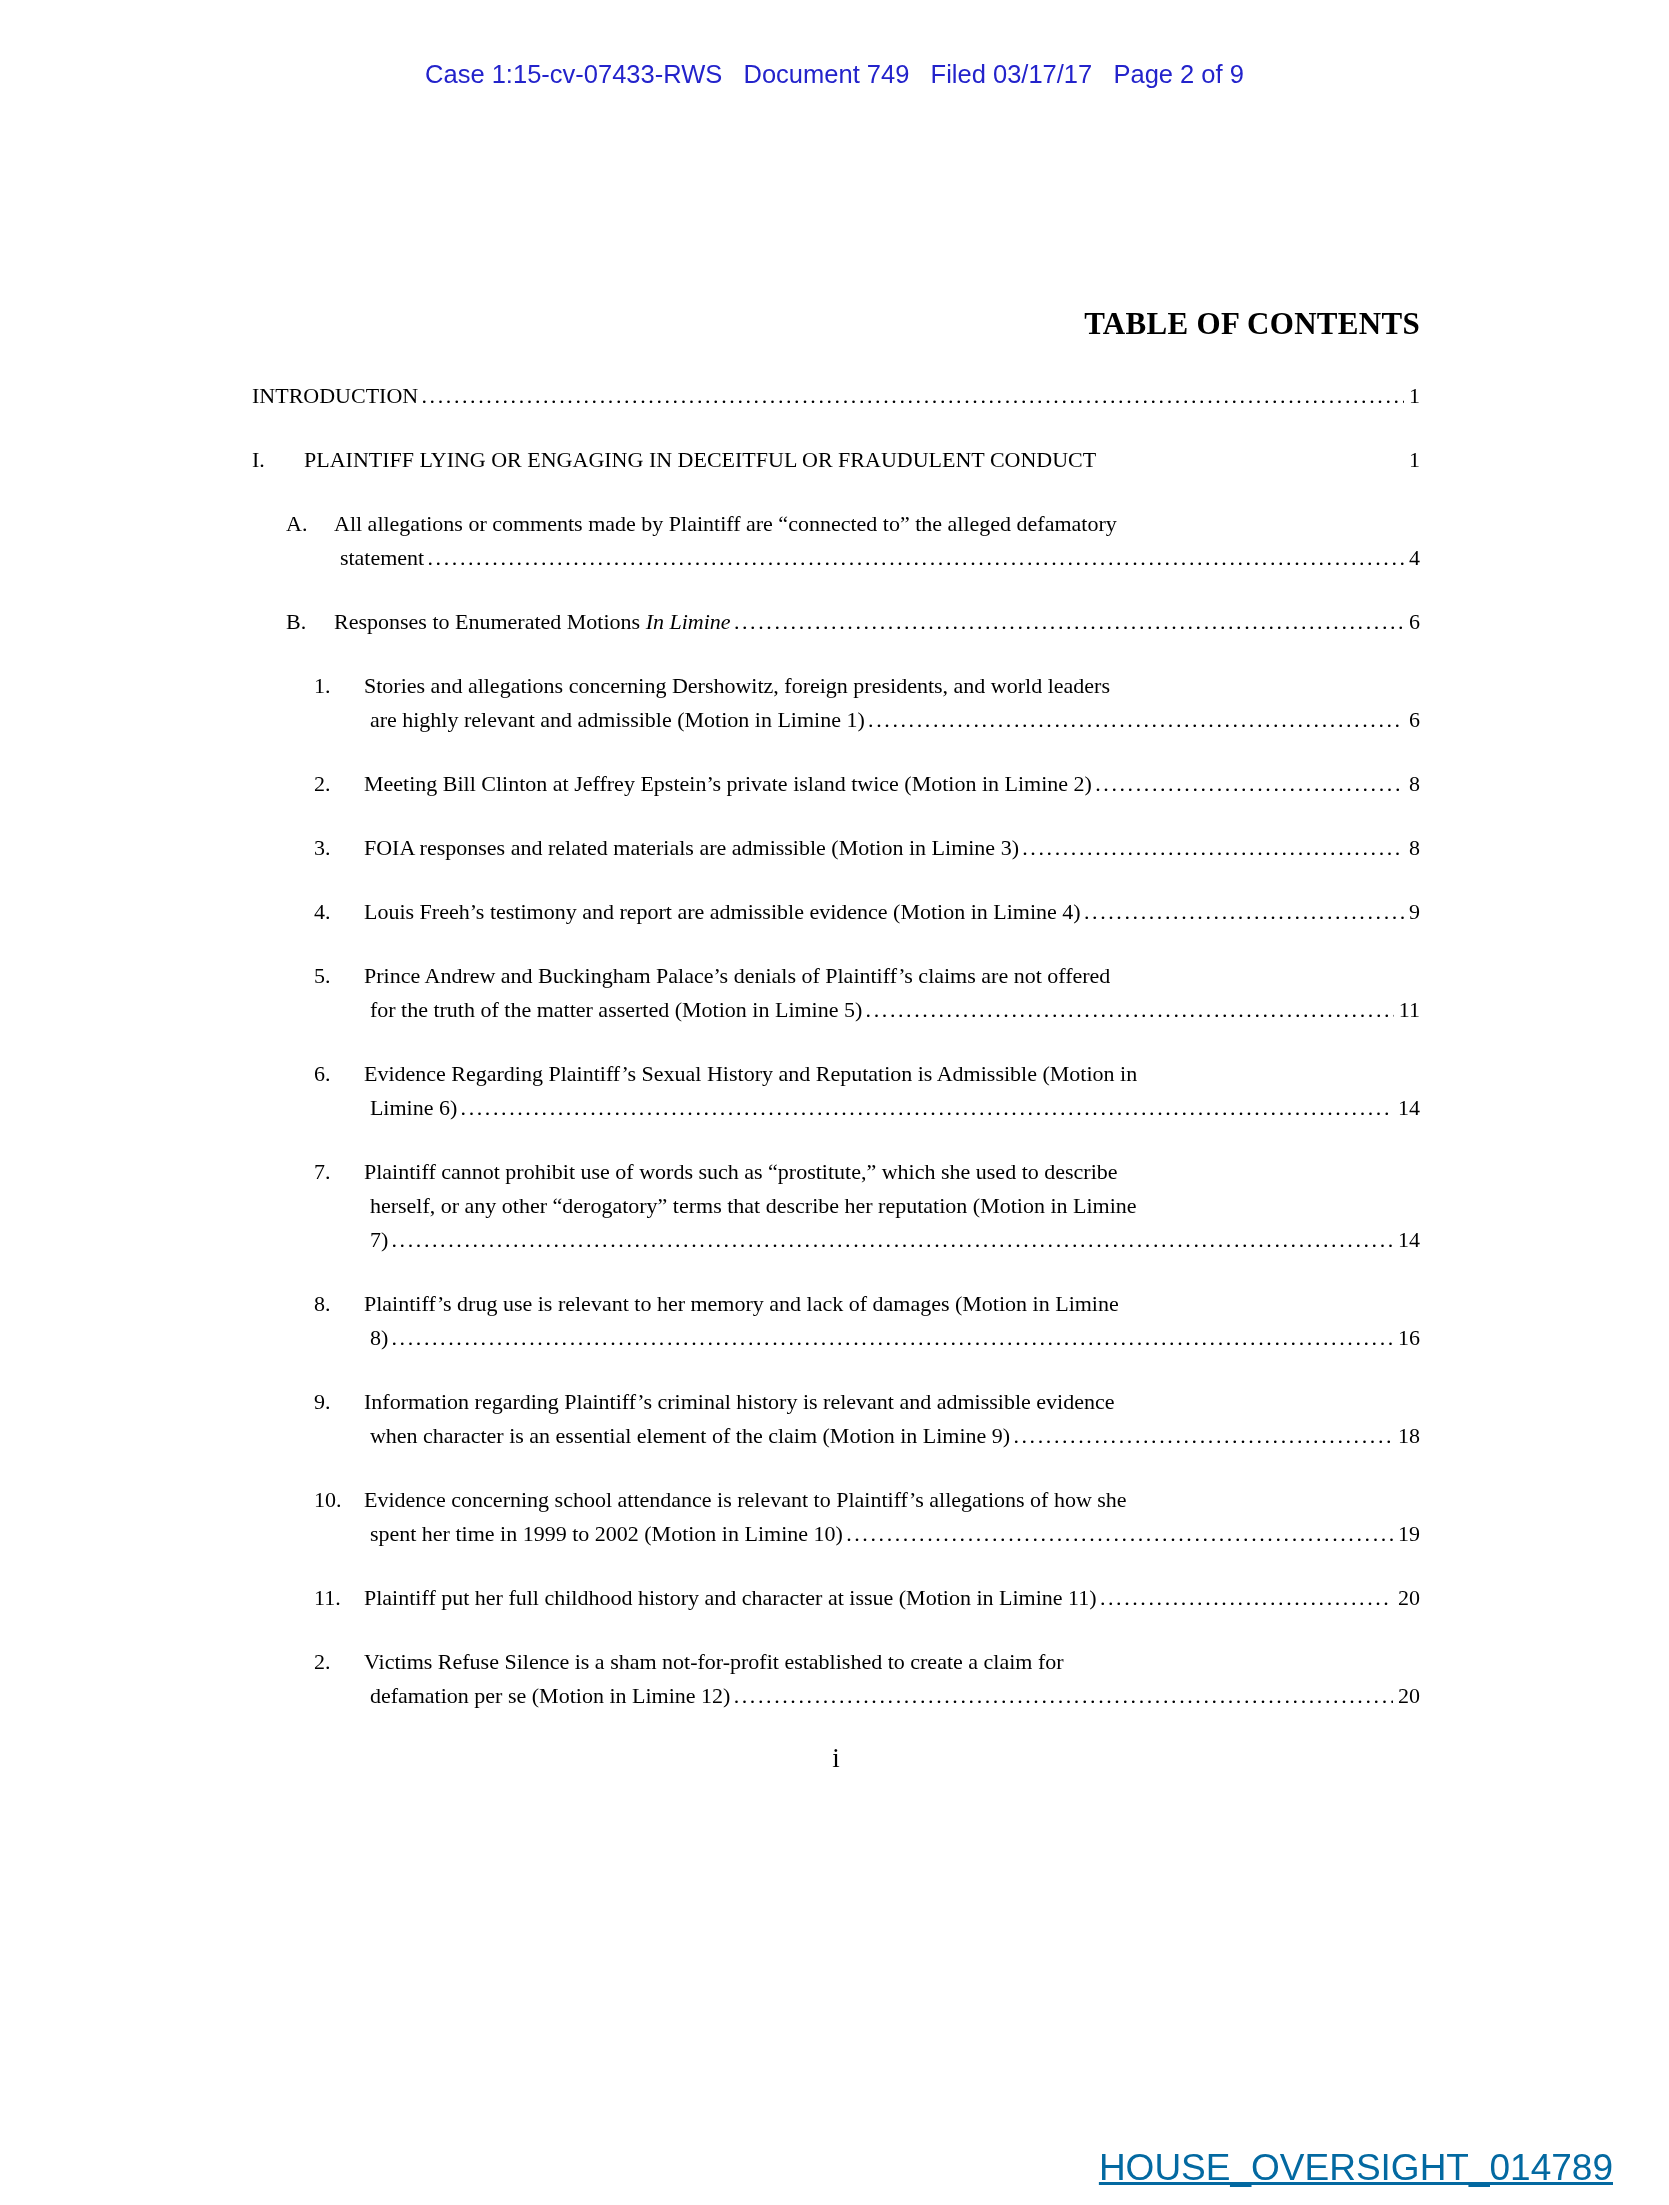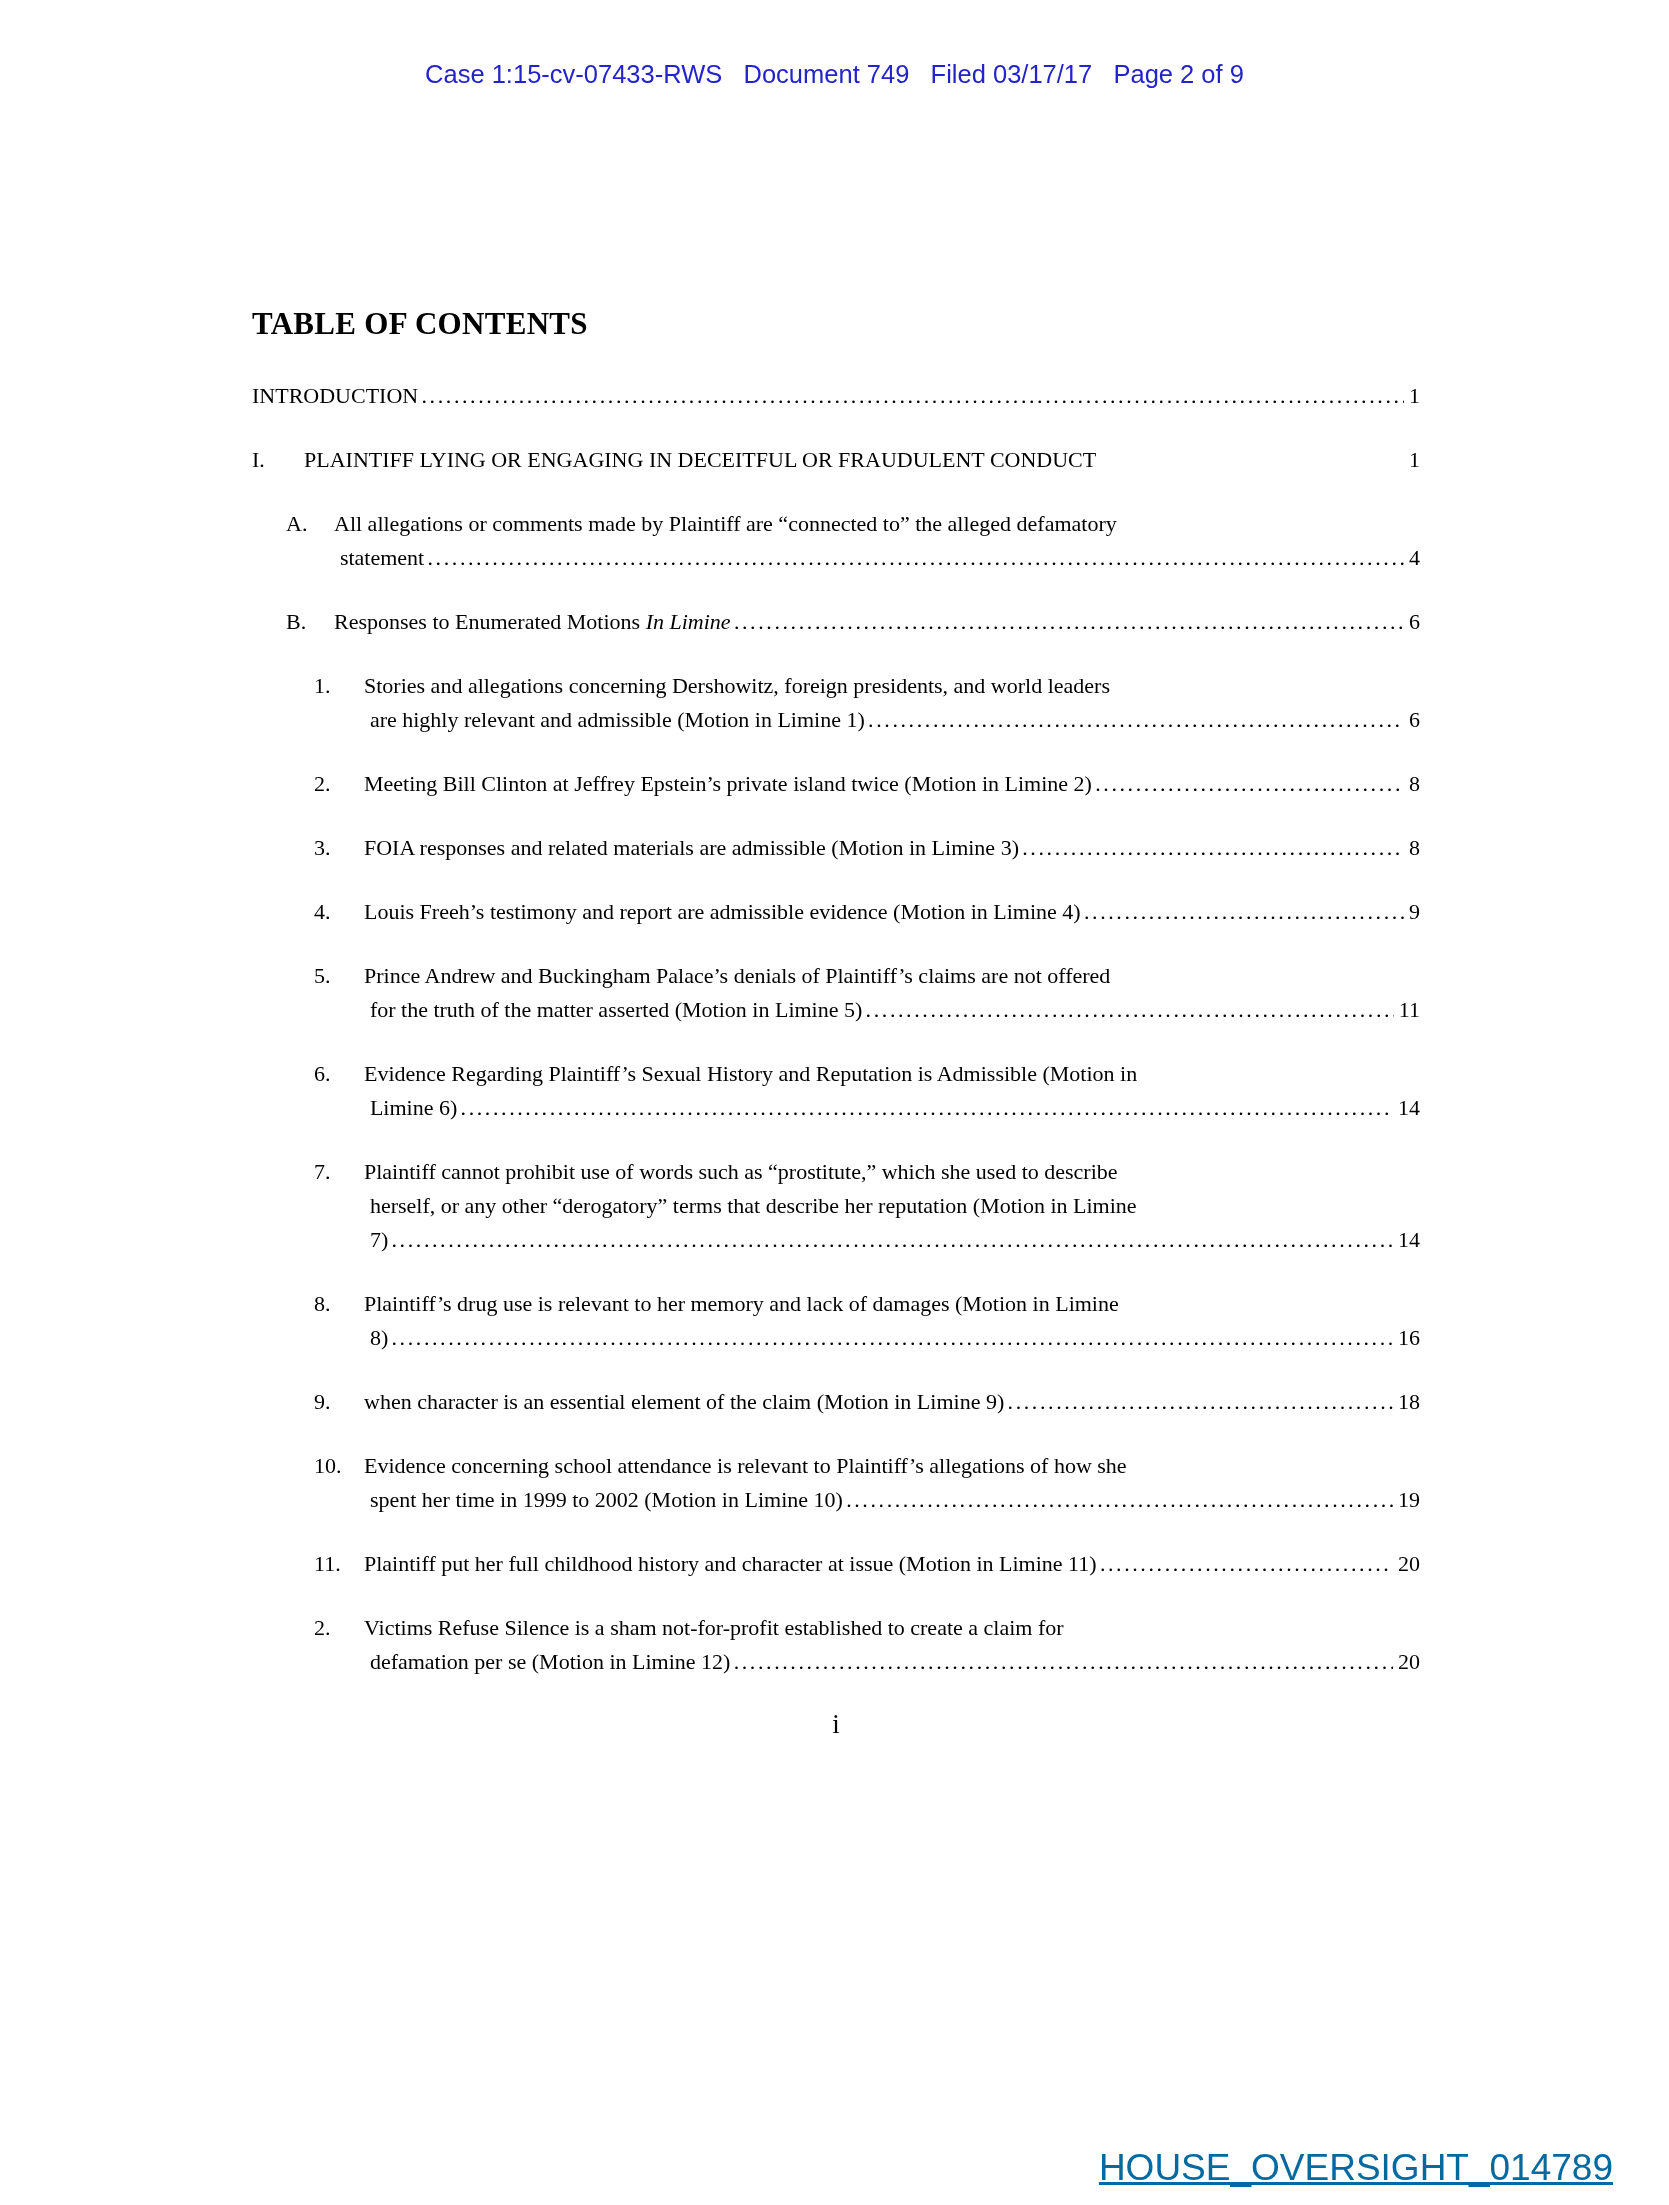--- a/index.html
+++ b/index.html
@@ -22,21 +22,21 @@
     top: 19.6px; left: 0;
     width: 100%;
     text-align: center;
     font-family: "Liberation Sans", sans-serif;
     font-size: 25.5px;
     color: #2323cb;
     white-space: pre;
     margin-top: 40px;
   }
   .doc-title {
-    text-align: left;
+    text-align: right;
     font-weight: bold;
     font-size: 31px;
     letter-spacing: 0.3px;
     margin-bottom: 37px;
   }
   .toc { width: 100%; }
   .entry {
     display: flex;
     font-size: 22px;
     line-height: 34px;
@@ -212,20 +212,21 @@
           <div class="line last">
             <span class="text"><span>8)</span></span>
             <span class="leader dotted"></span>
             <span class="pagenum">16</span>
           </div>
         </div>
       </div>
       <div class="entry num">
         <span class="label">9.</span>
         <div class="content">
+          <div class="line"><span class="text"><span>Information regarding Plaintiff’s criminal history is relevant and admissible evidence</span></span></div>
           <div class="line last">
             <span class="text"><span>when character is an essential element of the claim (Motion in Limine 9)</span></span>
             <span class="leader dotted"></span>
             <span class="pagenum">18</span>
           </div>
         </div>
       </div>
       <div class="entry num">
         <span class="label">10.</span>
         <div class="content">

